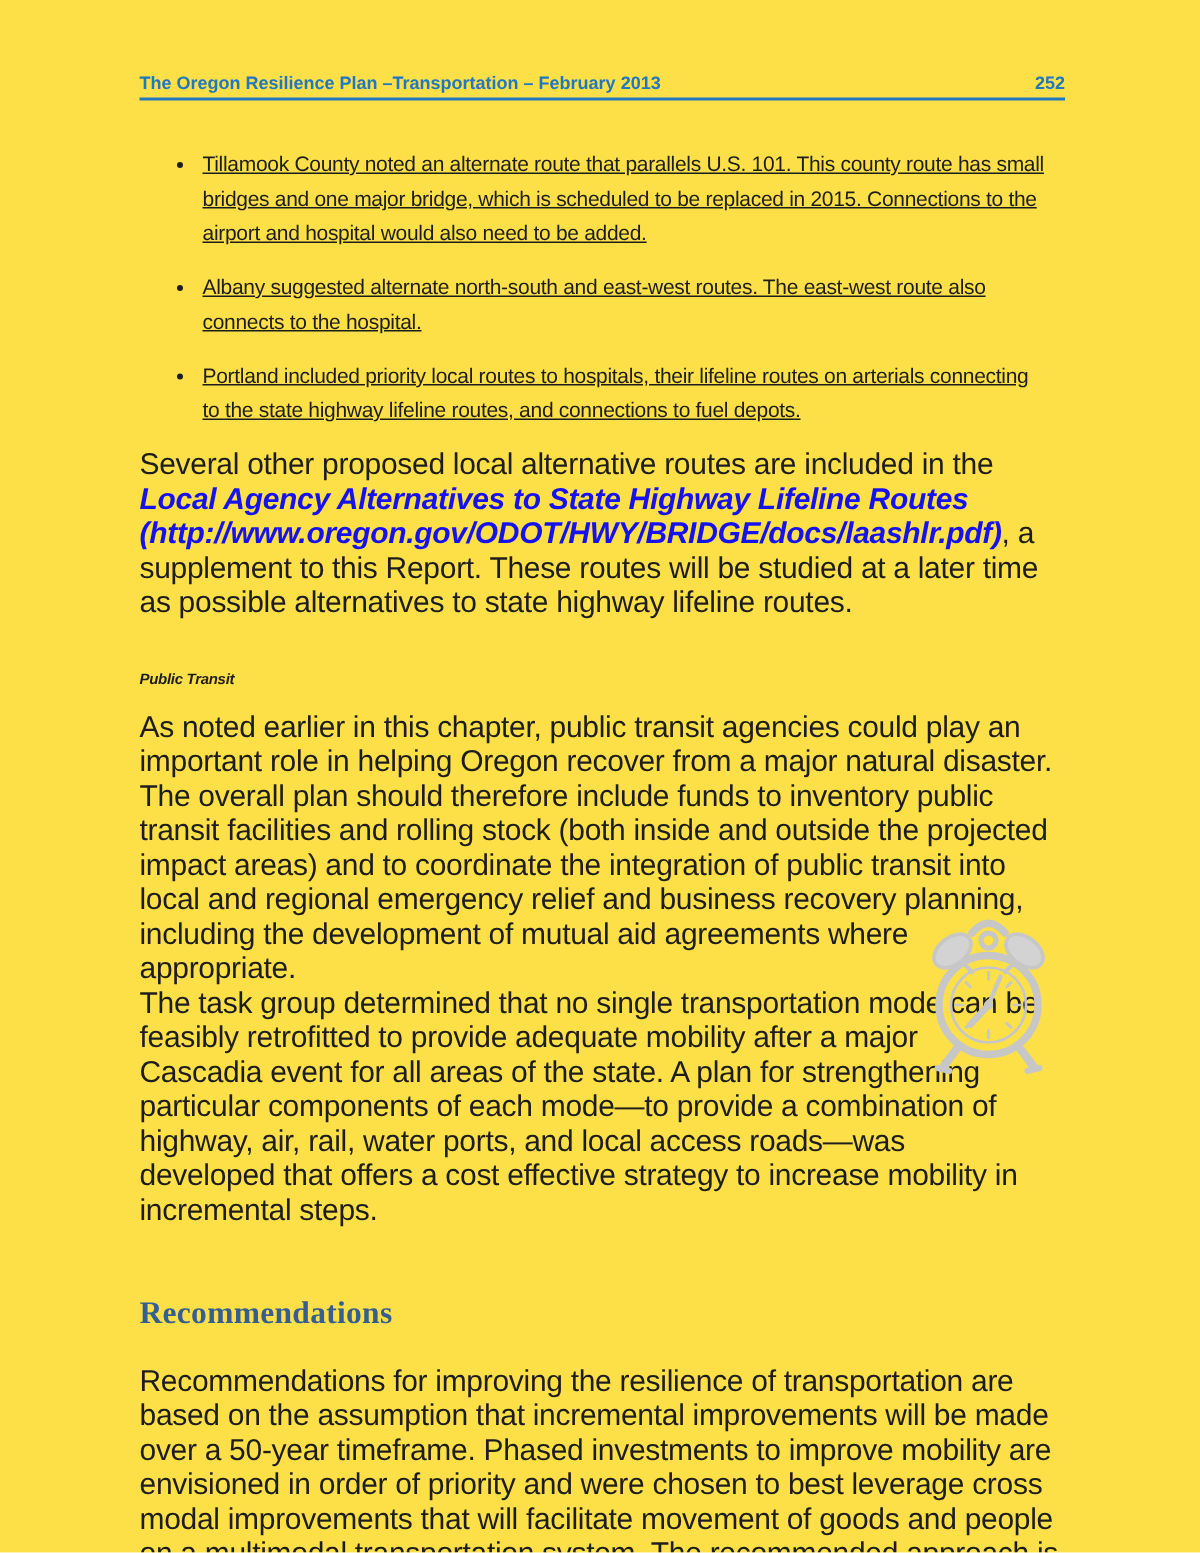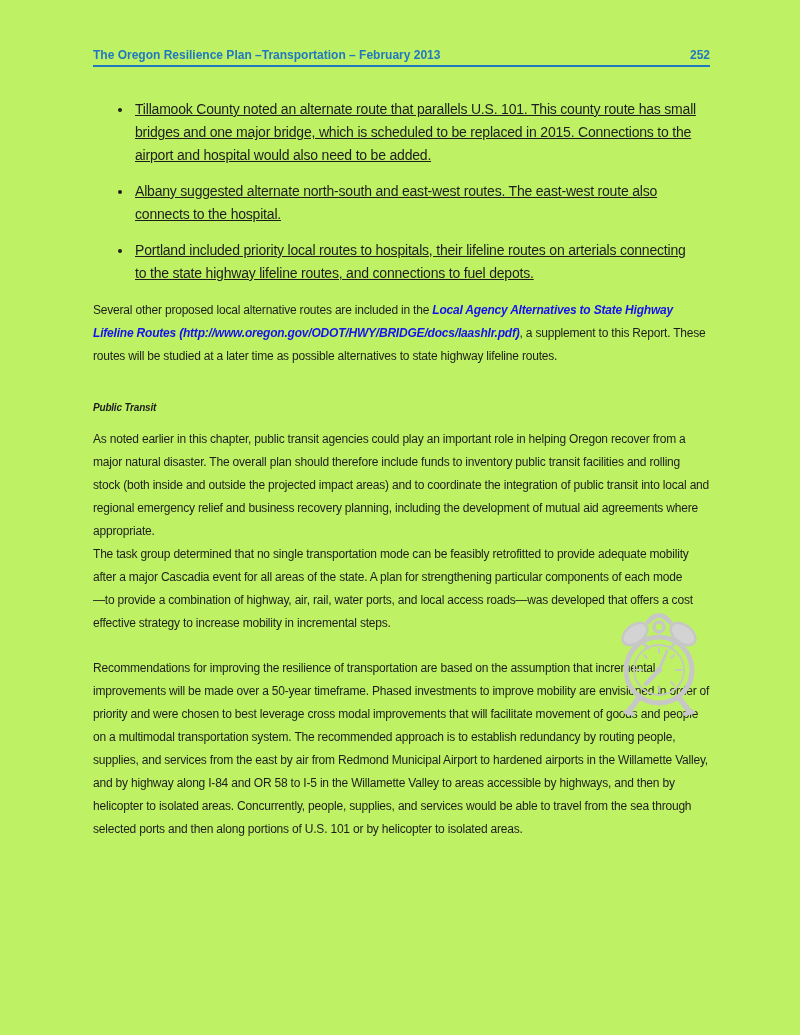--- a/index.html
+++ b/index.html
@@ -1,38 +1,38 @@
 <!DOCTYPE html>
 <html><head>
 <meta charset="utf-8">
 <style>
   html, body { margin: 0; padding: 0; background: #ffffff; }
   .page {
     position: relative;
     width: 800px;
     height: 1035px;
-    background: #bef264;
+    background: #fde047;
     font-family: "Liberation Sans", sans-serif;
     color: #1d1d1d;
     overflow: hidden;
     box-sizing: border-box;
     padding: 48px 90px 0 93px;
   }
   .header-row {
     display: flex;
     justify-content: space-between;
     align-items: flex-end;
     color: #2178c0;
     font-size: 12px;
     font-weight: bold;
     border-bottom: 2px solid #2178c0;
     padding-bottom: 3px;
   }
   .body-text {
-    font-size: 12px;
+    font-size: 20px;
     letter-spacing: -0.2px;
     line-height: 23px;
     margin: 0;
   }
   ul.bullet-list {
     margin: 31px 0 0 0;
     padding: 0 0 0 40px;
     text-decoration: underline;
   }
   ul.bullet-list li {
@@ -97,20 +97,21 @@
     <li>Portland included priority local routes to hospitals, their lifeline routes on arterials connecting to the state highway lifeline routes, and connections to fuel depots.</li>
   </ul>
 
   <p class="body-text p-altroutes"><span>Several other proposed local alternative routes are included in the </span><span class="doc-link">Local Agency Alternatives to State Highway Lifeline Routes (http://www.oregon.gov/ODOT/HWY/BRIDGE/docs/laashlr.pdf)</span><span>, a supplement to this Report. These routes will be studied at a later time as possible alternatives to state highway lifeline routes.</span></p>
 
   <p class="h-run-in h-public-transit">Public Transit</p>
   <p class="body-text p-transit">As noted earlier in this chapter, public transit agencies could play an important role in helping Oregon recover from a major natural disaster. The overall plan should therefore include funds to inventory public transit facilities and rolling stock (both inside and outside the projected impact areas) and to coordinate the integration of public transit into local and regional emergency relief and business recovery planning, including the development of mutual aid agreements where appropriate.</p>
 
   <p class="body-text p-summary">The task group determined that no single transportation mode can be feasibly retrofitted to provide adequate mobility after a major Cascadia event for all areas of the state. A plan for strengthening particular components of each mode—to provide a combination of highway, air, rail, water ports, and local access roads—was developed that offers a cost effective strategy to increase mobility in incremental steps.</p>
 
+  <h1 class="h-recommendations">Recommendations</h1>
   <p class="body-text p-recommendations">Recommendations for improving the resilience of transportation are based on the assumption that incremental improvements will be made over a 50-year timeframe. Phased investments to improve mobility are envisioned in order of priority and were chosen to best leverage cross modal improvements that will facilitate movement of goods and people on a multimodal transportation system. The recommended approach is to establish redundancy by routing people, supplies, and services from the east by air from Redmond Municipal Airport to hardened airports in the Willamette Valley, and by highway along I-84 and OR 58 to I-5 in the Willamette Valley to areas accessible by highways, and then by helicopter to isolated areas. Concurrently, people, supplies, and services would be able to travel from the sea through selected ports and then along portions of U.S. 101 or by helicopter to isolated areas.</p>
 
   <div class="clock-wrap">
     <svg width="95" height="114" viewBox="0 0 95 114" xmlns="http://www.w3.org/2000/svg">
       <g stroke="#c7c7c7" fill="none" stroke-linecap="round">
 
         <path d="M36,16 Q47,3 58,16" stroke-width="5"></path>
         <circle cx="47" cy="21" r="5" stroke-width="3.5"></circle>
 
         <g fill="#d3d3d3" stroke-width="2.5">

